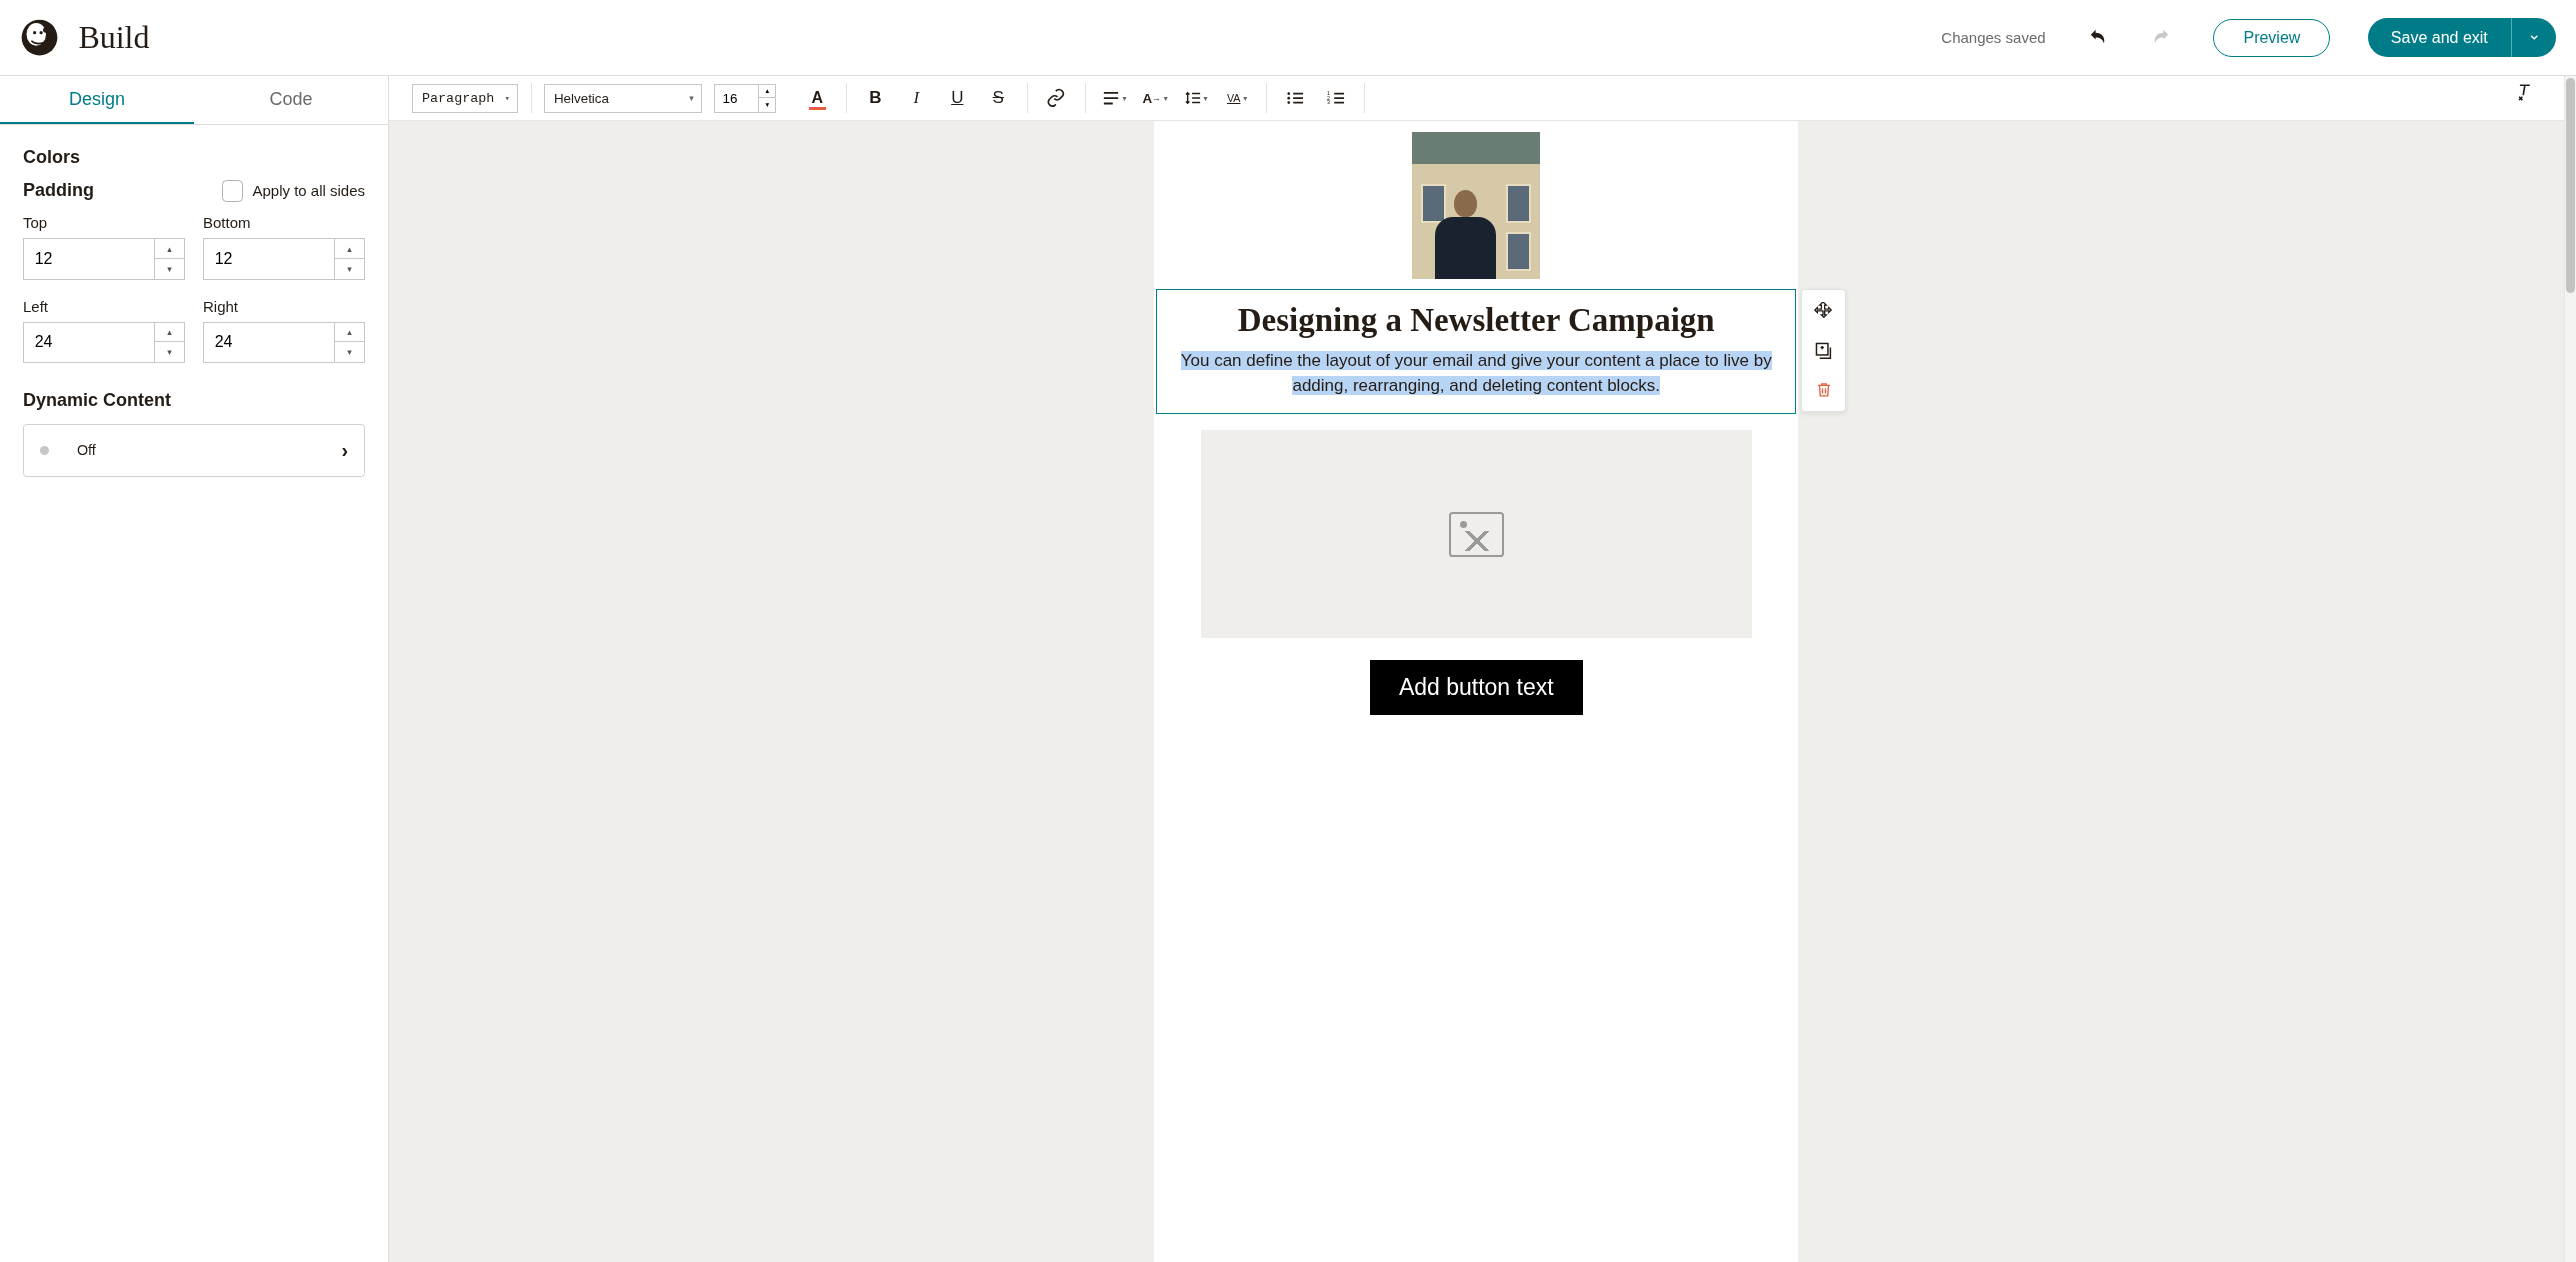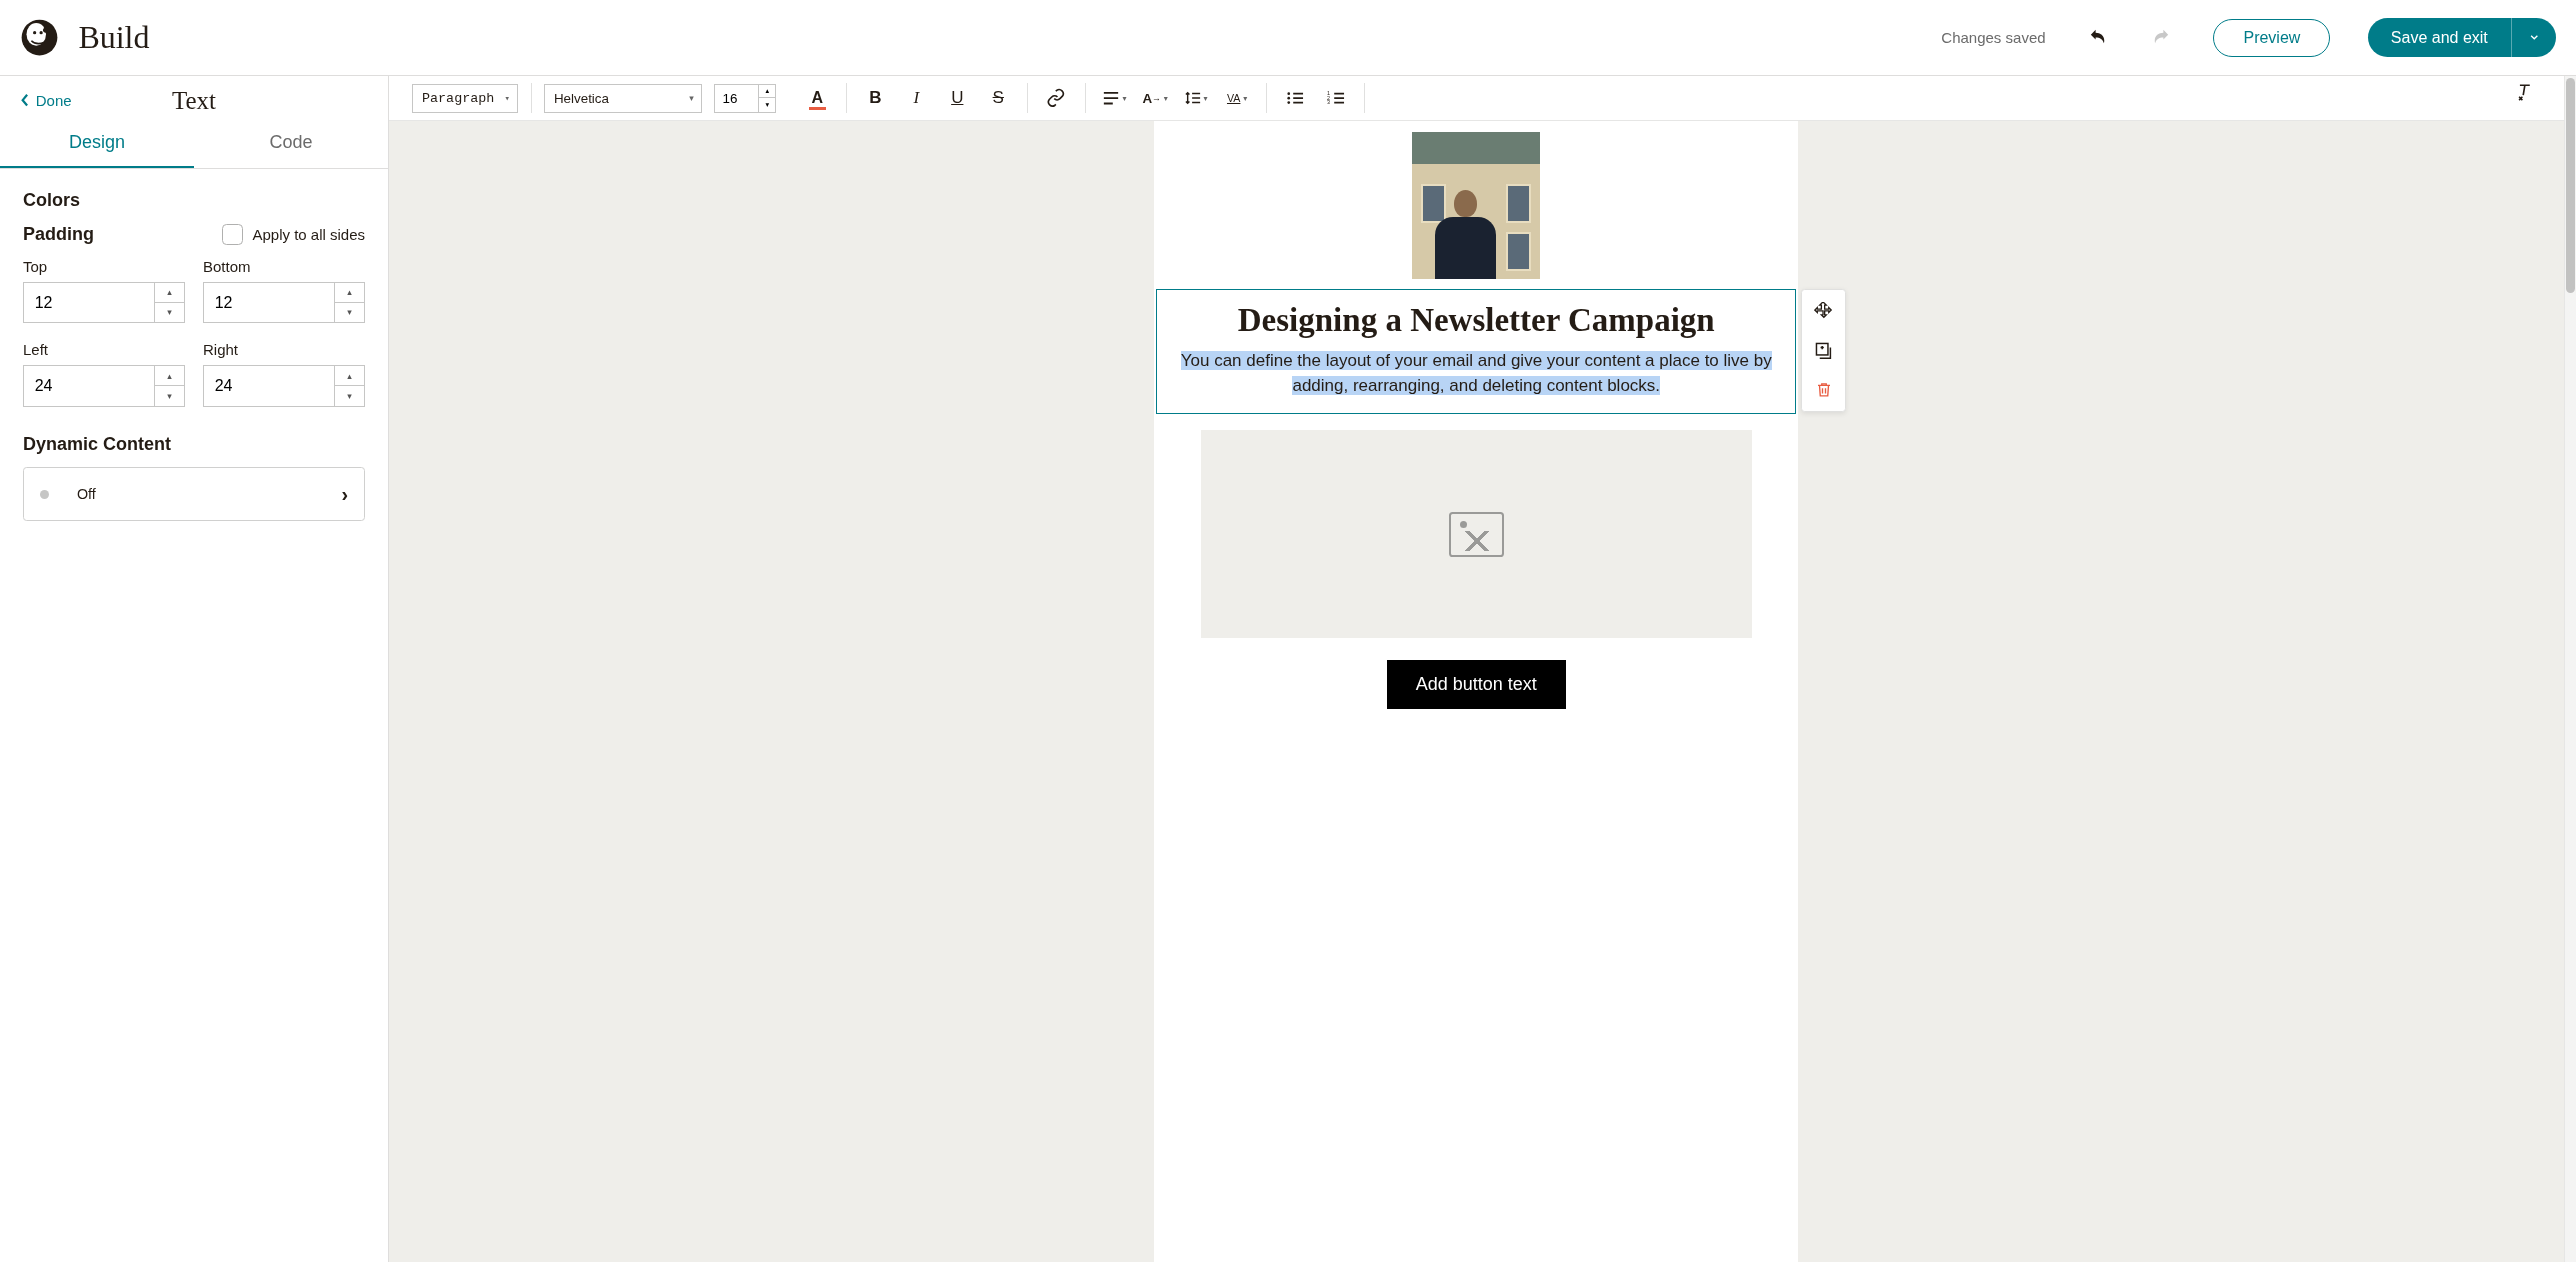--- a/index.html
+++ b/index.html
@@ -88,21 +88,21 @@
 .tb-heading { font-family: Georgia, serif; font-size: 33px; font-weight: 700; text-align: center; line-height: 1.2; margin-bottom: 7.2px; }
 .tb-para { font-size: 17px; text-align: center; line-height: 1.5; }
 .tb-para .hl { background: #b8d4f5; }
 .floating-tools { position: absolute; right: -48px; top: 0; width: 45px; background: #fff; border: 0.9px solid #e0e0df; border-radius: 3.6px; display: flex; flex-direction: column; align-items: center; padding: 7.2px 0; gap: 12.5px; box-shadow: 0 1.8px 5.4px rgba(0,0,0,.08); }
 .floating-tools button { background: none; border: none; cursor: pointer; width: 27px; height: 27px; display: flex; align-items: center; justify-content: center; }
 .text-block-wrap { position: relative; }
 .img-placeholder { width: 551px; height: 208px; background: #efeeea; margin: 16px auto 21.5px; display: flex; align-items: center; justify-content: center; }
 .ph-icon { width: 55px; height: 45px; border: 2.7px solid #9a9a98; border-radius: 3.6px; position: relative; }
 .ph-icon::before { content: ""; position: absolute; top: 7.2px; left: 9px; width: 7.2px; height: 7.2px; border-radius: 50%; background: #9a9a98; }
 .ph-icon::after { content: ""; position: absolute; bottom: 3.6px; left: 5.4px; right: 5.4px; height: 19.7px; background: linear-gradient(135deg, transparent 48%, #9a9a98 48%, #9a9a98 56%, transparent 56%), linear-gradient(45deg, transparent 48%, #9a9a98 48%, #9a9a98 56%, transparent 56%); }
-.btn-placeholder { background: #000; color: #fff; font-size: 18px; padding: 14.3px 29px; display: block; margin: 0 auto; border: none; width: fit-content; }
+.btn-placeholder { background: #000; color: #fff; font-size: 23px; padding: 14.3px 29px; display: block; margin: 0 auto; border: none; width: fit-content; }
 
 
 .page-scrollbar { width: 12.5px; background: #f4f4f3; border-left: 0.9px solid #e6e6e5; }
 .page-scrollbar-thumb { width: 9px; margin: 1.8px auto; height: 215px; background: #c2c2c1; border-radius: 4.5px; }
 
 svg { display: block; }
 .chev-r::after { content: "›"; font-size: 19.7px; font-weight: 600; color: #241c15; }
 </style>
 </head>
 <body>
@@ -142,29 +142,20 @@
         <svg width="12.5" height="12.5" viewBox="0 0 24 24">
             <path d="M6 9l6 6 6-6" stroke="#fff" stroke-width="2.5" fill="none"></path>
           </svg>
       </button>
     </div>
   </div>
 
   <div class="main">
 
     <div class="sidebar">
-      <div class="sidebar-header">
-        <button class="done-btn">
-          <svg width="10.7" height="14.3" viewBox="0 0 12 16">
-              <path d="M8 2L3 8l5 6" stroke="#007c89" stroke-width="2.5" fill="none"></path>
-            </svg>
-          <span>Done</span>
-        </button>
-        <span class="panel-title">Text</span>
-      </div>
       <div class="tabs">
         <div class="tab active">Design</div>
         <div class="tab">Code</div>
       </div>
       <div class="sidebar-body">
         <div class="section-label">Colors</div>
 
         <div class="padding-head">
           <div class="section-label" style="margin-bottom:0">Padding</div>
           <label class="apply-all">

